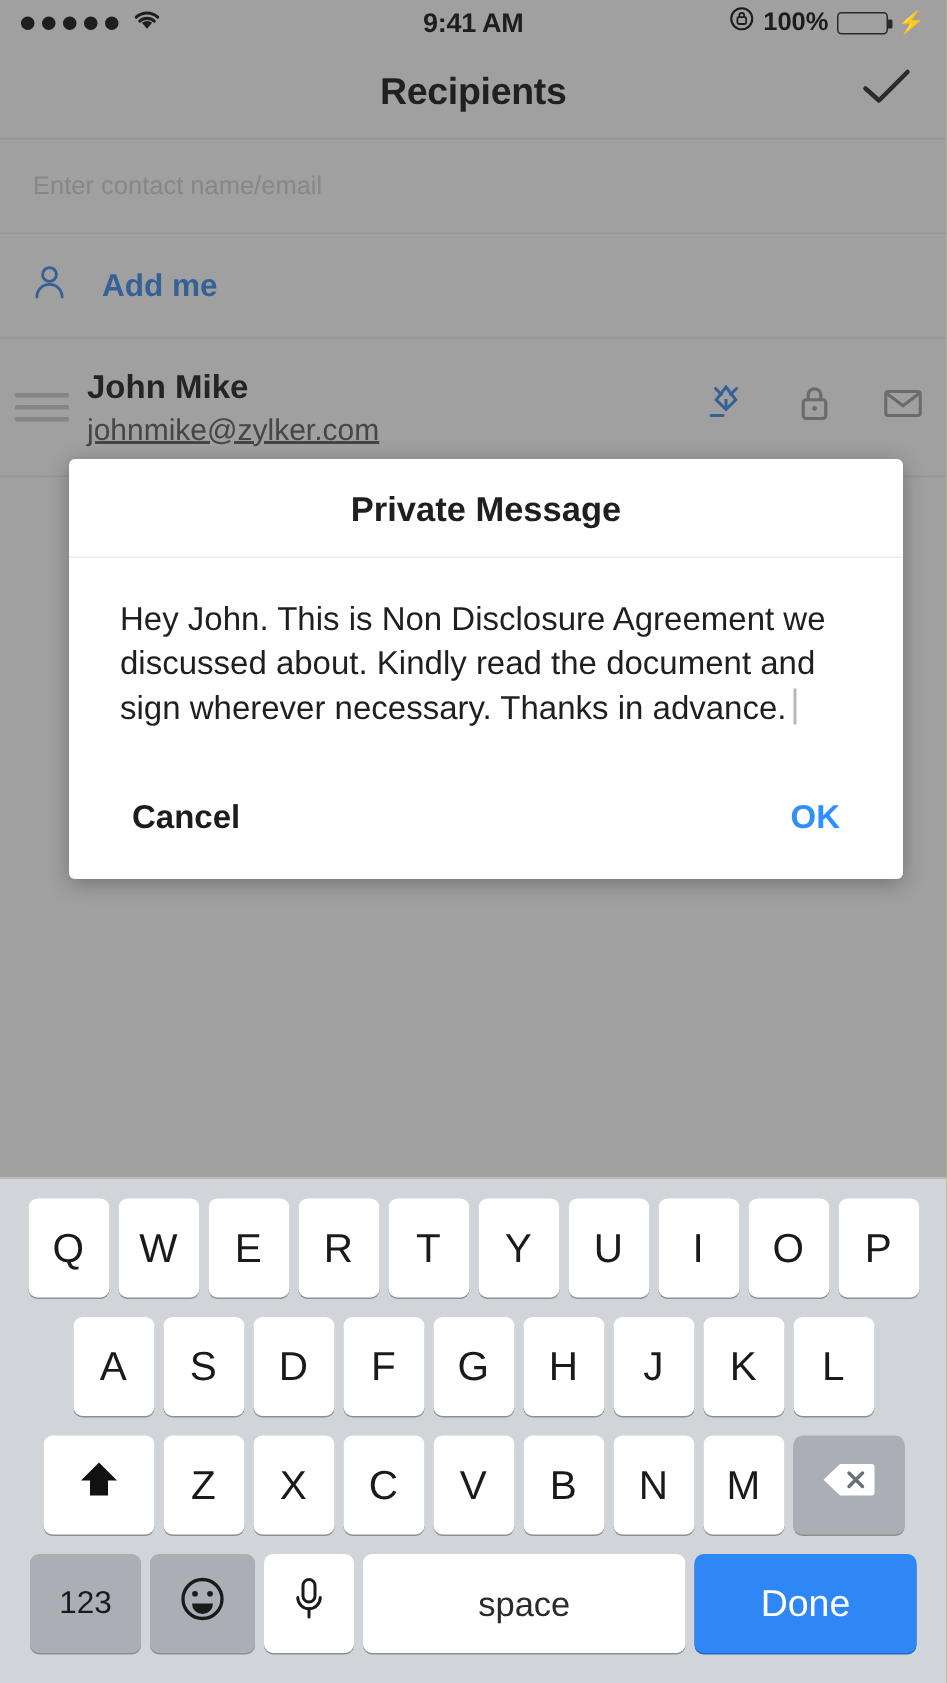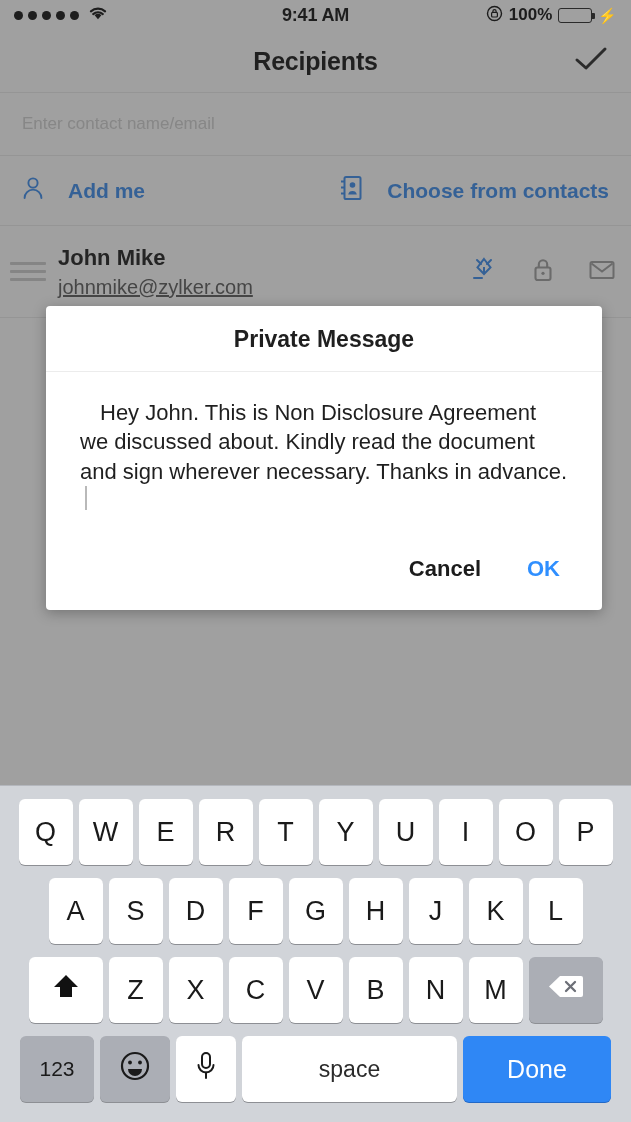--- a/index.html
+++ b/index.html
@@ -147,31 +147,31 @@
     text-align: center;
     font-size: 23px; font-weight: bold; color: #1f1f1f;
     padding: 20px 0 18px;
     border-bottom: 1px solid #ececec;
   }
   #dialog-body {
     padding: 26px 34px 12px;
   }
   #dialog-message {
     font-size: 22px; line-height: 1.33; color: #1f1f1f;
-    position: relative; display: inline; margin-left: 20px;
+    position: relative; display: inline;
   }
   #text-caret {
     display: inline-block;
     width: 2px; height: 24px;
     background: #b9b9b9;
     vertical-align: -4px;
     margin-left: 5px;
   }
   #dialog-actions {
-    display: flex; justify-content: flex-end; align-items: center;
+    display: flex; justify-content: space-between; align-items: center;
     gap: 46px;
     padding: 34px 42px 28px;
   }
   #dialog-cancel {
     font-size: 22px; font-weight: bold; color: #1c1c1c;
     background: none; border: none; cursor: pointer;
     font-family: "Liberation Sans", sans-serif;
   }
   #dialog-ok {
     font-size: 22px; font-weight: bold; color: #2f8fff;
@@ -287,33 +287,20 @@
     <div id="actions-row">
       <div class="action-btn" id="add-me-btn">
         <span>
           <svg width="22" height="24" viewBox="0 0 22 24">
             <circle cx="11" cy="7" r="4.6" stroke="#35659e" stroke-width="1.9" fill="none"></circle>
             <path d="M2.6 22 a8.4 8.4 0 0 1 16.8 0" stroke="#35659e" stroke-width="1.9" fill="none" stroke-linecap="round"></path>
           </svg>
         </span>
         <span>Add me</span>
       </div>
-      <div class="action-btn" id="choose-contacts-btn">
-        <span>
-          <svg width="23" height="26" viewBox="0 0 23 26">
-            <rect x="4.5" y="2" width="16" height="22" rx="1.6" stroke="#35659e" stroke-width="2" fill="none"></rect>
-            <circle cx="12.5" cy="10" r="2.8" fill="#35659e"></circle>
-            <path d="M8.2 19.5 a4.4 4.4 0 0 1 8.6 0 Z" fill="#35659e"></path>
-            <rect x="1" y="5.5" width="3.2" height="2" fill="#35659e"></rect>
-            <rect x="1" y="11.5" width="3.2" height="2" fill="#35659e"></rect>
-            <rect x="1" y="17.5" width="3.2" height="2" fill="#35659e"></rect>
-          </svg>
-        </span>
-        <span>Choose from contacts</span>
-      </div>
     </div>
 
     <div id="contact-row">
       <div id="drag-handle">
         <span class="handle-line"></span>
         <span class="handle-line"></span>
         <span class="handle-line"></span>
       </div>
       <div id="contact-info">
         <div id="contact-name">John Mike</div>

